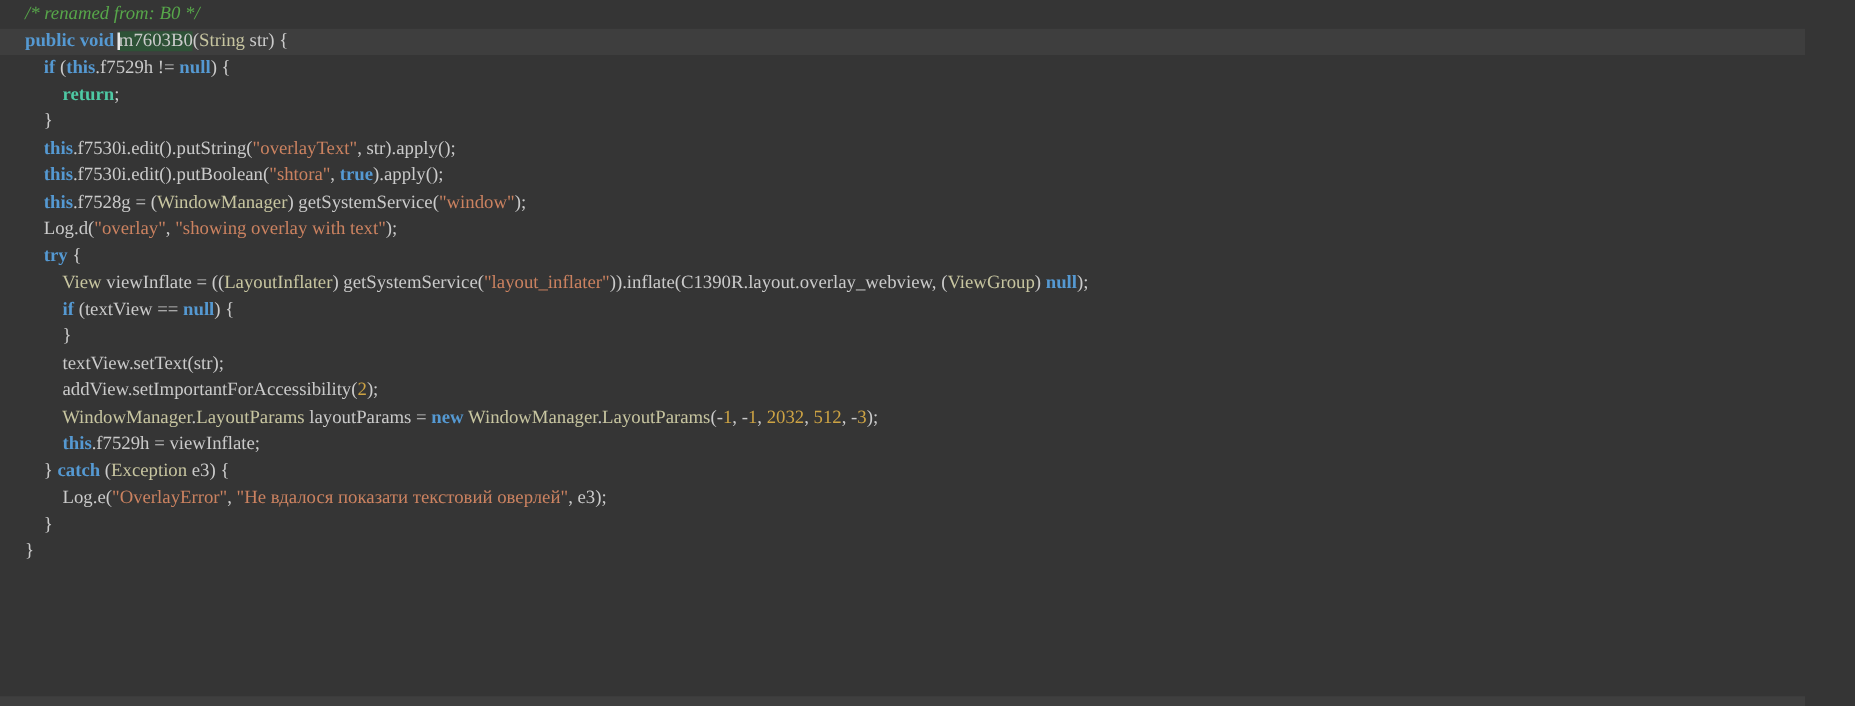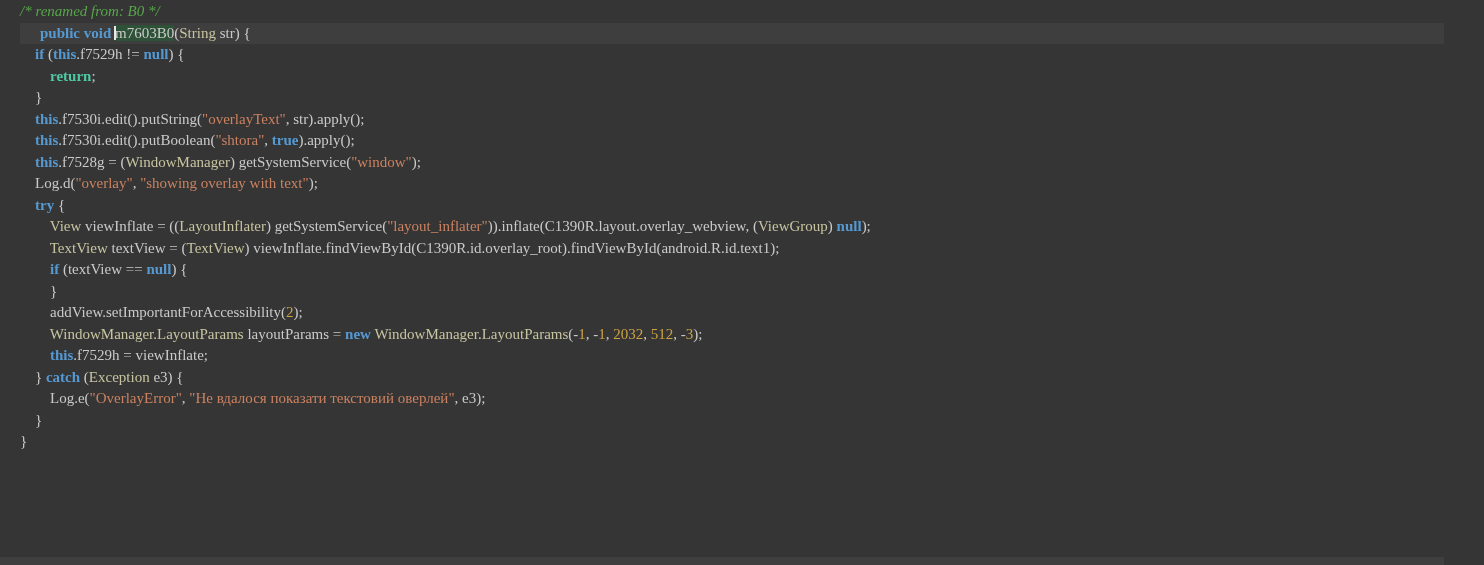--- a/index.html
+++ b/index.html
@@ -25,21 +25,21 @@
     left: 0;
     right: 0;
   }
   .line {
     white-space: pre;
     height: 21.5px;
     line-height: 21.5px;
     padding-left: 5px;
     color: var(--text_default, #CACACA);
   }
-  .caret-line { background: var(--caret_line, #3E3E3E); margin-left: 20px; }
+  .caret-line { background: var(--caret_line, #3E3E3E); }
   .tok-d { color: var(--text_default, #CACACA); }
   .tok-k { color: var(--keyword, #5599D2); font-weight: bold; }
   .tok-r { color: var(--flow_keyword, #4EC9A4); font-weight: bold; }
   .tok-c { color: var(--comment, #57A64A); font-style: italic; }
   .tok-s { color: var(--string, #CB8260); }
   .tok-n { color: var(--number, #CDA344); }
   .tok-t { color: var(--type, #C7C5A0); }
   .tok-h {
     color: var(--text_default, #CFD0CF);
     background: var(--occurrence_highlight, #2E5237);
@@ -72,23 +72,23 @@
       <div class="line caret-line"><span class="tok-d">    </span><span class="tok-k">public</span><span class="tok-d"> </span><span class="tok-k">void</span><span class="tok-d"> </span><span class="tok-h">m7603B0</span><span class="tok-d">(</span><span class="tok-t">String</span><span class="tok-d"> str) {</span></div>
       <div class="line"><span class="tok-d">        </span><span class="tok-k">if</span><span class="tok-d"> (</span><span class="tok-k">this</span><span class="tok-d">.f7529h != </span><span class="tok-k">null</span><span class="tok-d">) {</span></div>
       <div class="line"><span class="tok-d">            </span><span class="tok-r">return</span><span class="tok-d">;</span></div>
       <div class="line"><span class="tok-d">        }</span></div>
       <div class="line"><span class="tok-d">        </span><span class="tok-k">this</span><span class="tok-d">.f7530i.edit().putString(</span><span class="tok-s">"overlayText"</span><span class="tok-d">, str).apply();</span></div>
       <div class="line"><span class="tok-d">        </span><span class="tok-k">this</span><span class="tok-d">.f7530i.edit().putBoolean(</span><span class="tok-s">"shtora"</span><span class="tok-d">, </span><span class="tok-k">true</span><span class="tok-d">).apply();</span></div>
       <div class="line"><span class="tok-d">        </span><span class="tok-k">this</span><span class="tok-d">.f7528g = (</span><span class="tok-t">WindowManager</span><span class="tok-d">) getSystemService(</span><span class="tok-s">"window"</span><span class="tok-d">);</span></div>
       <div class="line"><span class="tok-d">        Log.d(</span><span class="tok-s">"overlay"</span><span class="tok-d">, </span><span class="tok-s">"showing overlay with text"</span><span class="tok-d">);</span></div>
       <div class="line"><span class="tok-d">        </span><span class="tok-k">try</span><span class="tok-d"> {</span></div>
       <div class="line"><span class="tok-d">            </span><span class="tok-t">View</span><span class="tok-d"> viewInflate = ((</span><span class="tok-t">LayoutInflater</span><span class="tok-d">) getSystemService(</span><span class="tok-s">"layout_inflater"</span><span class="tok-d">)).inflate(C1390R.layout.overlay_webview, (</span><span class="tok-t">ViewGroup</span><span class="tok-d">) </span><span class="tok-k">null</span><span class="tok-d">);</span></div>
-      <div class="line"><span class="tok-d">            </span><span class="tok-t">TextView</span><span class="tok-d"> textView = (</span><span class="tok-t">TextView</span><span class="tok-d">) viewInflate.findViewById(C1390R.id.overlay_root).findViewById(android.R.id.text1);</span></div>
       <div class="line"><span class="tok-d">            </span><span class="tok-k">if</span><span class="tok-d"> (textView == </span><span class="tok-k">null</span><span class="tok-d">) {</span></div>
       <div class="line"><span class="tok-d">            }</span></div>
+      <div class="line"><span class="tok-d">            textView.setText(str);</span></div>
       <div class="line"><span class="tok-d">            addView.setImportantForAccessibility(</span><span class="tok-n">2</span><span class="tok-d">);</span></div>
       <div class="line"><span class="tok-d">            </span><span class="tok-t">WindowManager</span><span class="tok-d">.</span><span class="tok-t">LayoutParams</span><span class="tok-d"> layoutParams = </span><span class="tok-k">new</span><span class="tok-d"> </span><span class="tok-t">WindowManager</span><span class="tok-d">.</span><span class="tok-t">LayoutParams</span><span class="tok-d">(-</span><span class="tok-n">1</span><span class="tok-d">, -</span><span class="tok-n">1</span><span class="tok-d">, </span><span class="tok-n">2032</span><span class="tok-d">, </span><span class="tok-n">512</span><span class="tok-d">, -</span><span class="tok-n">3</span><span class="tok-d">);</span></div>
       <div class="line"><span class="tok-d">            </span><span class="tok-k">this</span><span class="tok-d">.f7529h = viewInflate;</span></div>
       <div class="line"><span class="tok-d">        } </span><span class="tok-k">catch</span><span class="tok-d"> (</span><span class="tok-t">Exception</span><span class="tok-d"> e3) {</span></div>
       <div class="line"><span class="tok-d">            Log.e(</span><span class="tok-s">"OverlayError"</span><span class="tok-d">, </span><span class="tok-s">"Не вдалося показати текстовий оверлей"</span><span class="tok-d">, e3);</span></div>
       <div class="line"><span class="tok-d">        }</span></div>
       <div class="line"><span class="tok-d">    }</span></div>
     </div>
   <div class="hscrollbar"></div>
 </div>

